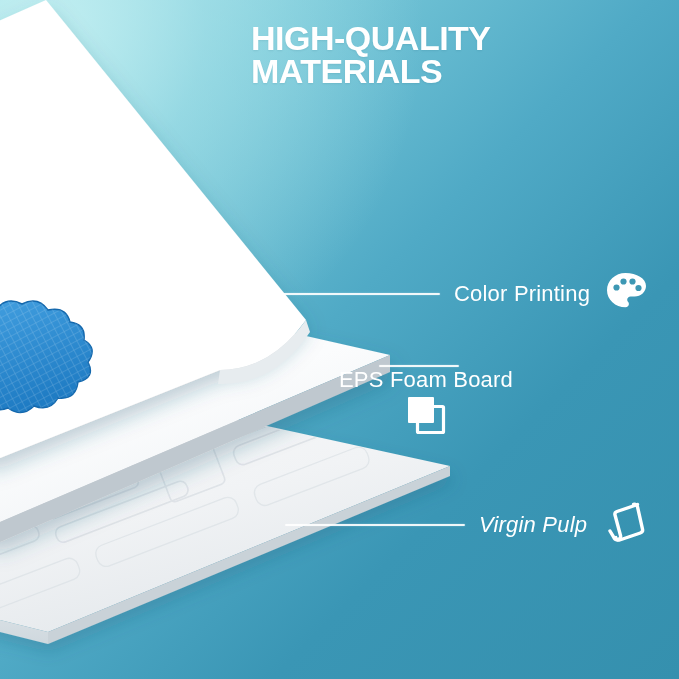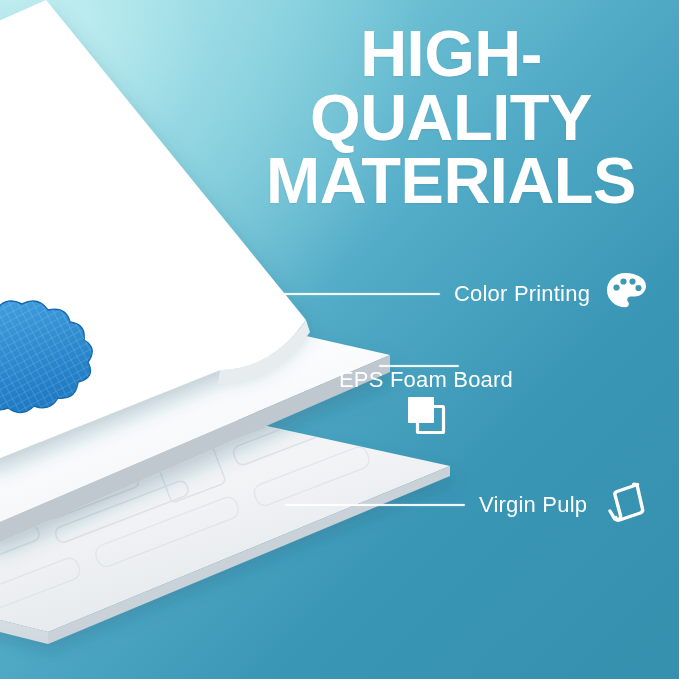--- a/index.html
+++ b/index.html
@@ -10,23 +10,23 @@
   }
   .poster{
     position:relative;width:679px;height:679px;overflow:hidden;
     background:
       radial-gradient(circle at 6% 4%, rgba(196,240,242,0.95) 0%, rgba(173,229,235,0.55) 18%, rgba(140,212,224,0.0) 42%),
       linear-gradient(135deg,#a9e3ea 0%, #79c9d9 22%, #50aac6 48%, #3a96b5 70%, #3590ae 100%);
   }
   
   .title{
     position:absolute;right:28px;top:22px;
-    width:400px;text-align:center;
+    width:400px;text-align:left;
     color:#ffffff;font-weight:700;
-    font-size:65px;line-height:0.98;
+    font-size:34px;line-height:0.98;
     letter-spacing:-0.5px;
     text-shadow:0 1px 2px rgba(20,70,90,0.10);
   }
   .title .l1{display:block;}
   .title .l2{display:block;}
 
   
   .callout{position:absolute;display:flex;align-items:center;}
   .callout .lead{
     height:2px;background:rgba(255,255,255,0.92);
@@ -38,21 +38,21 @@
     letter-spacing:0.2px;white-space:nowrap;
     margin-left:14px;
   }
   .callout .cicon{
     margin-left:14px;flex:none;display:block;
   }
   #row-color{left:240px;top:270px;}
   #row-color .lead{width:200px;}
   #row-eps{left:325px;top:365px;flex-direction:column;}
   #row-eps .lead{width:80px;}
-  #row-pulp{left:285px;top:480px;}
+  #row-pulp{left:285px;top:500px;font-style:italic;}
   #row-pulp .lead{width:180px;}
 
   
   .stack{position:absolute;left:-250px;top:70px;width:760px;height:620px;}
   .stack svg{display:block;overflow:visible;}
 </style>
 </head>
 <body>
 
 <div class="poster">

